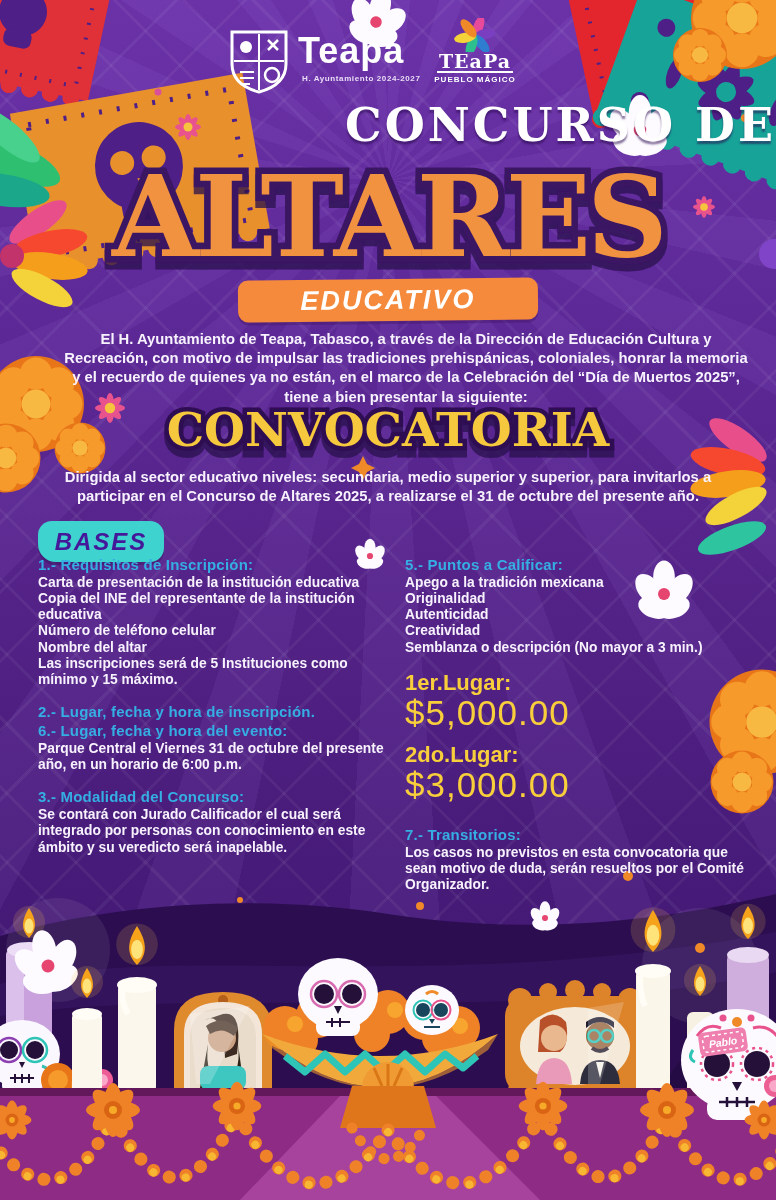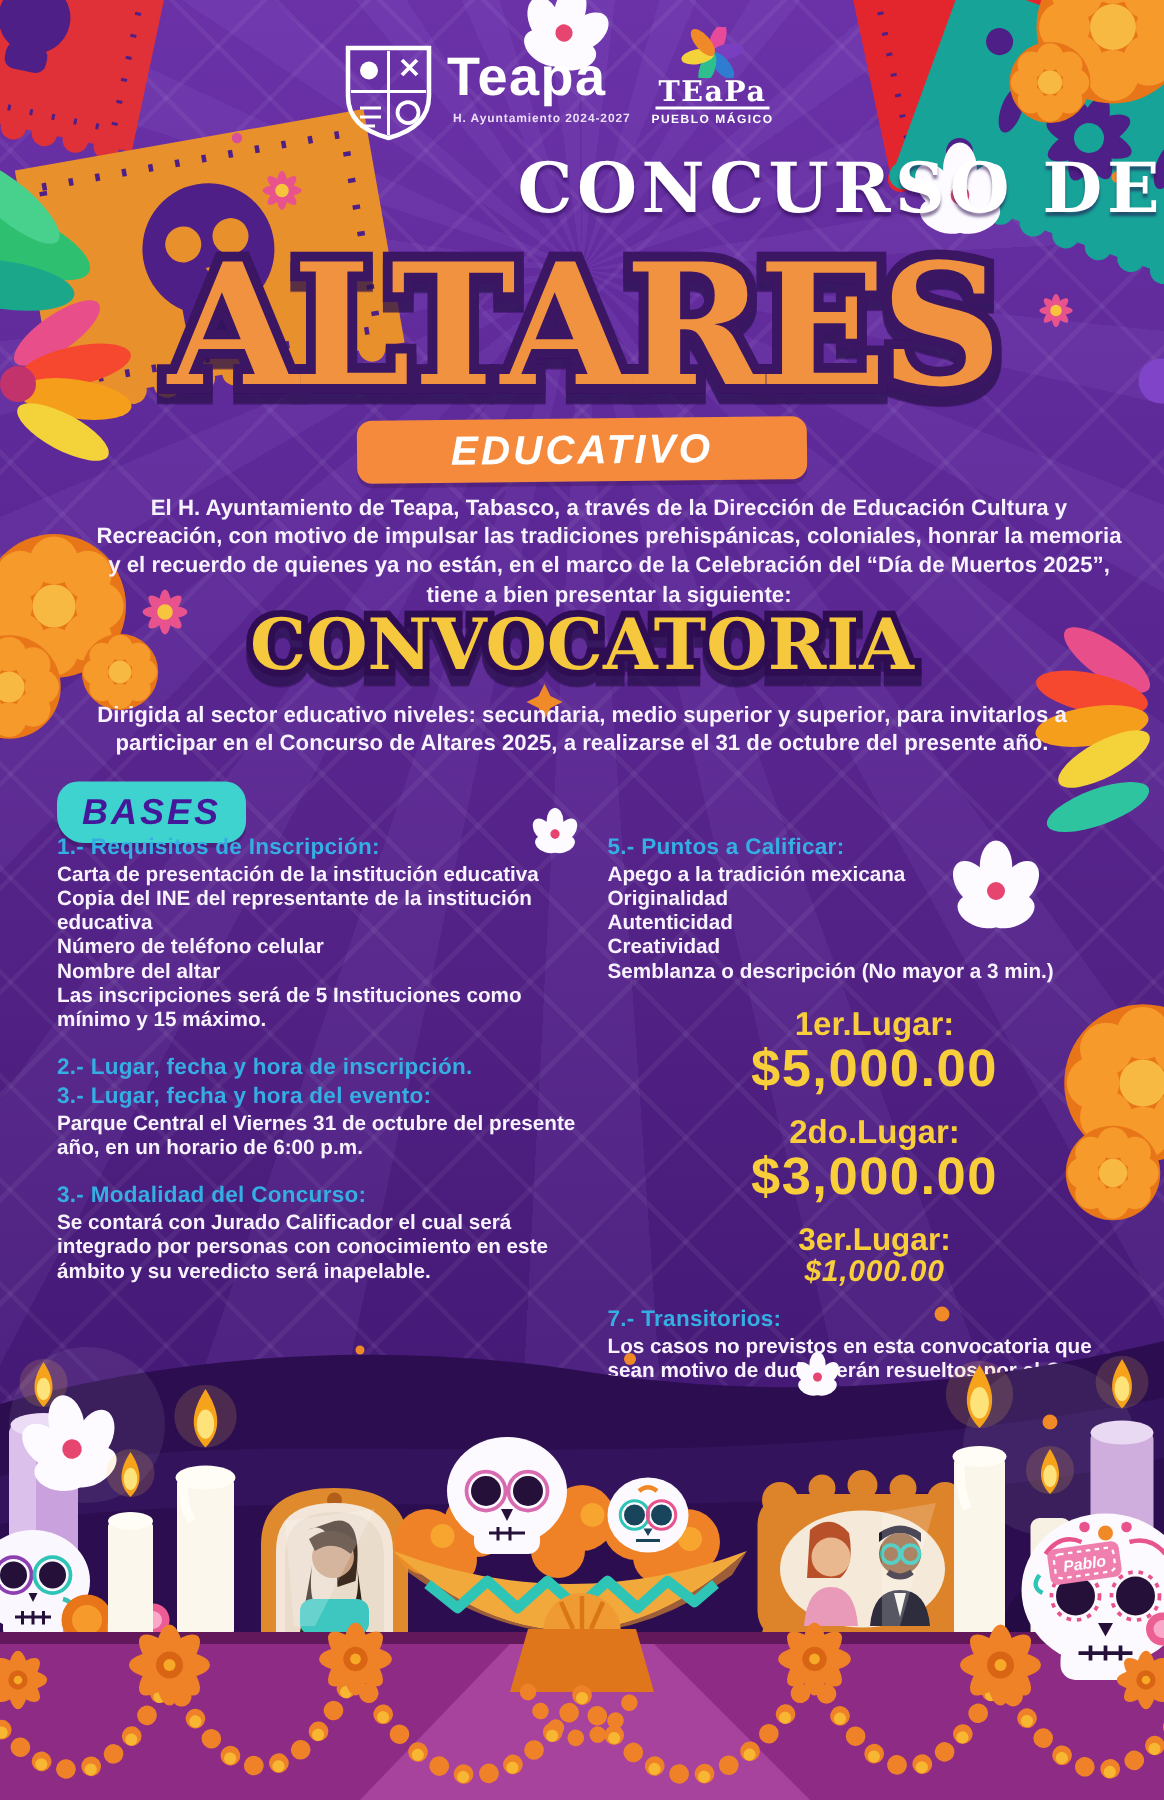--- a/index.html
+++ b/index.html
@@ -46,24 +46,24 @@
     box-shadow:0 3px 0 rgba(40,10,70,.3);}
   .bases-badge span{color:#45189a;font-size:24px;font-weight:900;font-style:italic;letter-spacing:2px;}
 
   
   .col{position:absolute;top:556px;color:#f7f2fd;}
   .col.left{left:38px;width:354px;}
   .col.right{left:405px;width:356px;}
   .col h3{margin:0 0 2px 0;font-size:15px;font-weight:900;letter-spacing:.2px;color:#35aee3;}
   .col h3.orange{color:#f5923e;}
   .col p{margin:0 0 15px 0;font-size:13.8px;font-weight:bold;line-height:1.17;white-space:pre-line;}
-  .prizes{text-align:center;margin:4px 0 12px 0;}
+  .prizes{margin:4px 0 22px 0;}
   .prize{margin-bottom:11px;}
   .prize .place{color:#f8cf3b;font-size:22px;font-weight:900;line-height:1.1;}
-  .prize .amount{color:#f8cf3b;font-size:35px;font-weight:700;line-height:1.05;letter-spacing:1px;}
+  .prize .amount{color:#f8cf3b;font-size:35px;font-weight:400;line-height:1.05;letter-spacing:1px;}
   .prize.third .place{font-size:21px;}
   .prize.third .amount{font-size:20px;font-style:italic;letter-spacing:.5px;}
 </style>
 </head>
 <body>
 
 <div id="poster">
   <div class="bg-rays"></div>
   <div class="bg-diamonds"></div>
 
@@ -265,21 +265,21 @@
       <p>Carta de presentación de la institución educativa
 Copia del INE del representante de la institución educativa
 Número de teléfono celular
 Nombre del altar
 Las inscripciones será de 5 Instituciones como mínimo y 15 máximo.</p>
     </section>
     <section>
       <h3>2.- Lugar, fecha y hora de inscripción.</h3>
     </section>
     <section>
-      <h3>3.- Lugar, fecha y hora del evento:</h3>
+      <h3>6.- Lugar, fecha y hora del evento:</h3>
       <p>Parque Central el Viernes 31 de octubre del presente año, en un horario de 6:00 p.m.</p>
     </section>
     <section>
       <h3>3.- Modalidad del Concurso:</h3>
       <p>Se contará con Jurado Calificador el cual será integrado por personas con conocimiento en este ámbito y su veredicto será inapelable.</p>
     </section>
   </div>
 
   <div class="col right">
     <section>
@@ -291,24 +291,20 @@
 Semblanza o descripción (No mayor a 3 min.)</p>
     </section>
     <div class="prizes">
       <div class="prize">
         <div class="place">1er.Lugar:</div>
         <div class="amount">$5,000.00</div>
       </div>
       <div class="prize">
         <div class="place">2do.Lugar:</div>
         <div class="amount">$3,000.00</div>
-      </div>
-      <div class="prize third">
-        <div class="place">3er.Lugar:</div>
-        <div class="amount">$1,000.00</div>
       </div>
     </div>
     <section>
       <h3>7.- Transitorios:</h3>
       <p>Los casos no previstos en esta convocatoria que sean motivo de duda, serán resueltos por el Comité Organizador.</p>
     </section>
   </div>
 
   <svg class="scene" width="776" height="312" viewBox="0 0 776 312">
     <defs>

